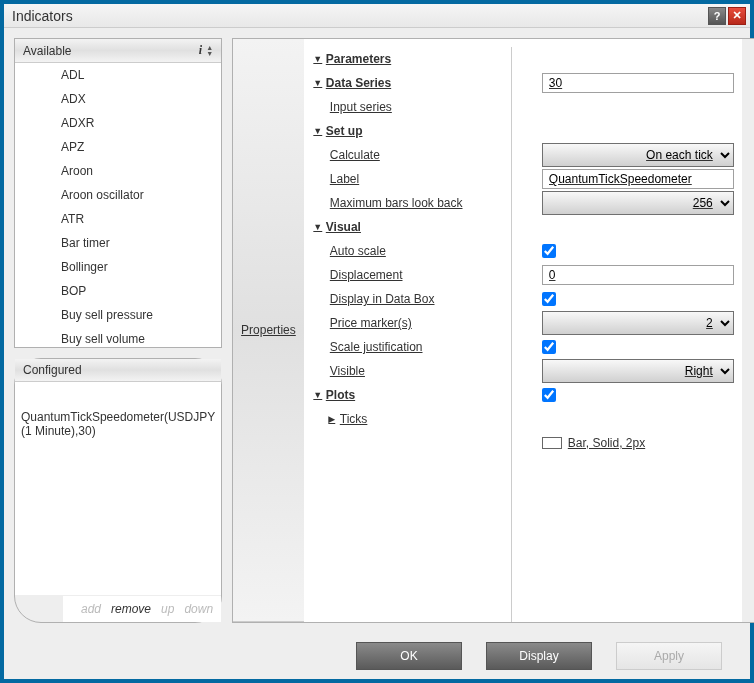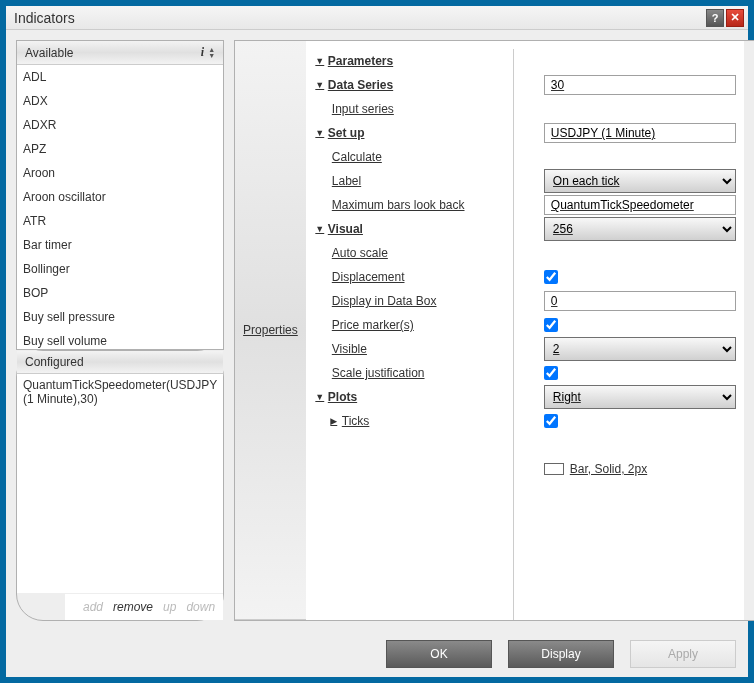--- a/index.html
+++ b/index.html
@@ -1,65 +1,65 @@
 <!DOCTYPE html>
 <html><head>
 <meta charset="utf-8">
 <style>
 * { box-sizing: border-box; margin: 0; padding: 0; }
 body { font-family: Arial, sans-serif; font-size: 12px; background: #eeeeee; color: #333; }
-.outer { width: 754px; height: 683px; background: #eeeeee; border: 6px solid #0369a1; display: flex; flex-direction: column; }
+.outer { width: 754px; height: 683px; background: #eeeeee; border: 4px solid #0369a1; display: flex; flex-direction: column; }
 
 
 .titlebar { height: 24px; background: linear-gradient(#f5f5f5, #e8e8e8); border-bottom: 1px solid #ccc; display: flex; align-items: center; justify-content: space-between; padding: 0 4px 0 8px; font-size: 14px; }
 .titlebar-btns { display: flex; gap: 2px; }
 .tb-btn { width: 18px; height: 18px; display: flex; align-items: center; justify-content: center; font-size: 11px; font-weight: bold; }
 .tb-help { background: linear-gradient(#888, #555); color: #fff; border: 1px solid #555; }
 .tb-close { background: linear-gradient(#e74c3c, #b8281a); color: #fff; border: 1px solid #9a1f14; }
 
 
 .content { flex: 1; display: flex; gap: 10px; padding: 10px; }
-.left-col { width: 298px; display: flex; flex-direction: column; }
+.left-col { width: 298px; display: flex; flex-direction: column; gap: 10px; }
 .panel { border: 1px solid #b0b0b0; background: #eeeeee; display: flex; flex-direction: column; }
 .panel-header { background: linear-gradient(#f3f3f3, #e0e0e0, #f3f3f3); border-bottom: 1px solid #ccc; padding: 4px 8px; font-size: 12px; display: flex; justify-content: space-between; align-items: center; }
 .panel-body { background: #fff; flex: 1; overflow: hidden; }
 
-.list { height: 100%; overflow-y: scroll; }
+.list { height: 100%; overflow-y: scroll; padding-left: 40px; }
 .list-item { padding: 3px 6px; cursor: default; font-size: 12px; line-height: 18px; }
 
 .avail-panel { height: 310px; }
 .conf-panel { flex: 1; display: flex; flex-direction: column; border-radius: 27px; }
 .conf-panel .panel-body { flex: 1; }
 
-.conf-list-item { padding: 4px 6px; font-size: 12px; }
+.conf-list-item { padding: 4px 6px; font-size: 12px; margin-top: 24px; }
 
 .conf-actions { display: flex; gap: 10px; justify-content: flex-end; padding: 6px 8px; font-size: 12px; font-style: italic; color: #bbb; background: #fff; border-top: 1px solid #eee; margin-left: 48px; }
 .conf-actions .active { color: #333; font-style: italic; }
 .conf-actions span { cursor: pointer; }
 
 .right-col { flex: 1; display: flex; flex-direction: column; }
 .props-panel { flex: 1; display: flex; flex-direction: row; text-decoration: underline; }
 .props-body { flex: 1; background: #fff; display: flex; padding: 8px 8px 0 8px; position: relative; }
 .props-labels { width: 200px; border-right: 1px solid #ccc; padding-right: 10px; }
 .props-values { flex: 1; padding-left: 30px; }
 .prow { height: 24px; display: flex; align-items: center; font-size: 12px; }
 .sec { font-weight: bold; }
 .tri { display: inline-block; width: 12px; text-align: center; margin-right: 2px; color: #333; font-size: 9px; }
 .indent { padding-left: 18px; }
 .indent2 { padding-left: 14px; }
 
 .input-text { width: 192px; height: 20px; border: 1px solid #a0a0a0; padding: 2px 6px; font-size: 12px; background: #fff; }
-.select-box { width: 192px; height: 24px; border: 1px solid #707070; background: linear-gradient(#f8f8f8, #d0d0d0); padding: 1px 4px; font-size: 12px; }
+.select-box { width: 192px; height: 24px; border: 1px solid #707070; background: linear-gradient(#f8f8f8, #d0d0d0); padding: 1px 4px; font-size: 12px; text-align: right; }
 .cb { width: 14px; height: 14px; }
 .swatch { width: 20px; height: 12px; border: 1px solid #666; background: #fff; display: inline-block; margin-right: 6px; }
 
 .props-footer { display: flex; justify-content: flex-end; padding: 6px 10px 8px 10px; font-style: italic; background: #fff; color: #555; margin-left: 30px; }
 .props-footer span { cursor: pointer; }
 
-.bottom-bar { height: 46px; display: flex; align-items: center; justify-content: flex-end; gap: 16px; padding: 0 12px; }
+.bottom-bar { height: 46px; display: flex; align-items: center; justify-content: flex-end; gap: 24px; padding: 0 28px; }
 .btn { width: 106px; height: 28px; border: 1px solid #888; font-size: 12px; cursor: pointer; }
 .btn-dark { background: linear-gradient(#8a8a8a, #5a5a5a); color: #fff; border-color: #555; }
 .btn-dis { background: linear-gradient(#f5f5f5, #e5e5e5); color: #aaa; border-color: #ccc; }
 
 .header-icons { display: flex; align-items: center; gap: 4px; }
 .spin { display: flex; flex-direction: column; font-size: 7px; line-height: 6px; color: #555; }
 .istyle { font-style: italic; font-weight: bold; font-family: serif; }
 
 ::-webkit-scrollbar { width: 15px; }
 ::-webkit-scrollbar-track { background: #eee; border-left: 1px solid #ccc; }
@@ -170,43 +170,40 @@
             <div class="prow indent">
                 <span>Displacement</span>
               </div>
             <div class="prow indent">
                 <span>Display in Data Box</span>
               </div>
             <div class="prow indent">
                 <span>Price marker(s)</span>
               </div>
             <div class="prow indent">
+                <span>Scale justification</span>
+              </div>
+            <div class="prow indent">
                 <span>Visible</span>
-              </div>
-            <div class="prow indent">
-                <span>Scale justification</span>
               </div>
             <div class="prow sec">
                 <span class="tri">▼</span>
                 <span>Plots</span>
               </div>
             <div class="prow indent2">
                 <span class="tri">▶</span>
                 <span>Ticks</span>
               </div>
           </div>
           <div class="props-values">
             <div class="prow"></div>
             <div class="prow">
                 <input class="input-text" value="30" style="">
               </div>
             <div class="prow"></div>
-            <div class="prow">
-                <input class="input-text" value="USDJPY (1 Minute)" style="">
-              </div>
             <div class="prow"></div>
             <div class="prow">
                 <select class="select-box"><option>On each tick</option></select>
               </div>
             <div class="prow">
                 <input class="input-text" value="QuantumTickSpeedometer" style="">
               </div>
             <div class="prow">
                 <select class="select-box"><option>256</option></select>
               </div>

